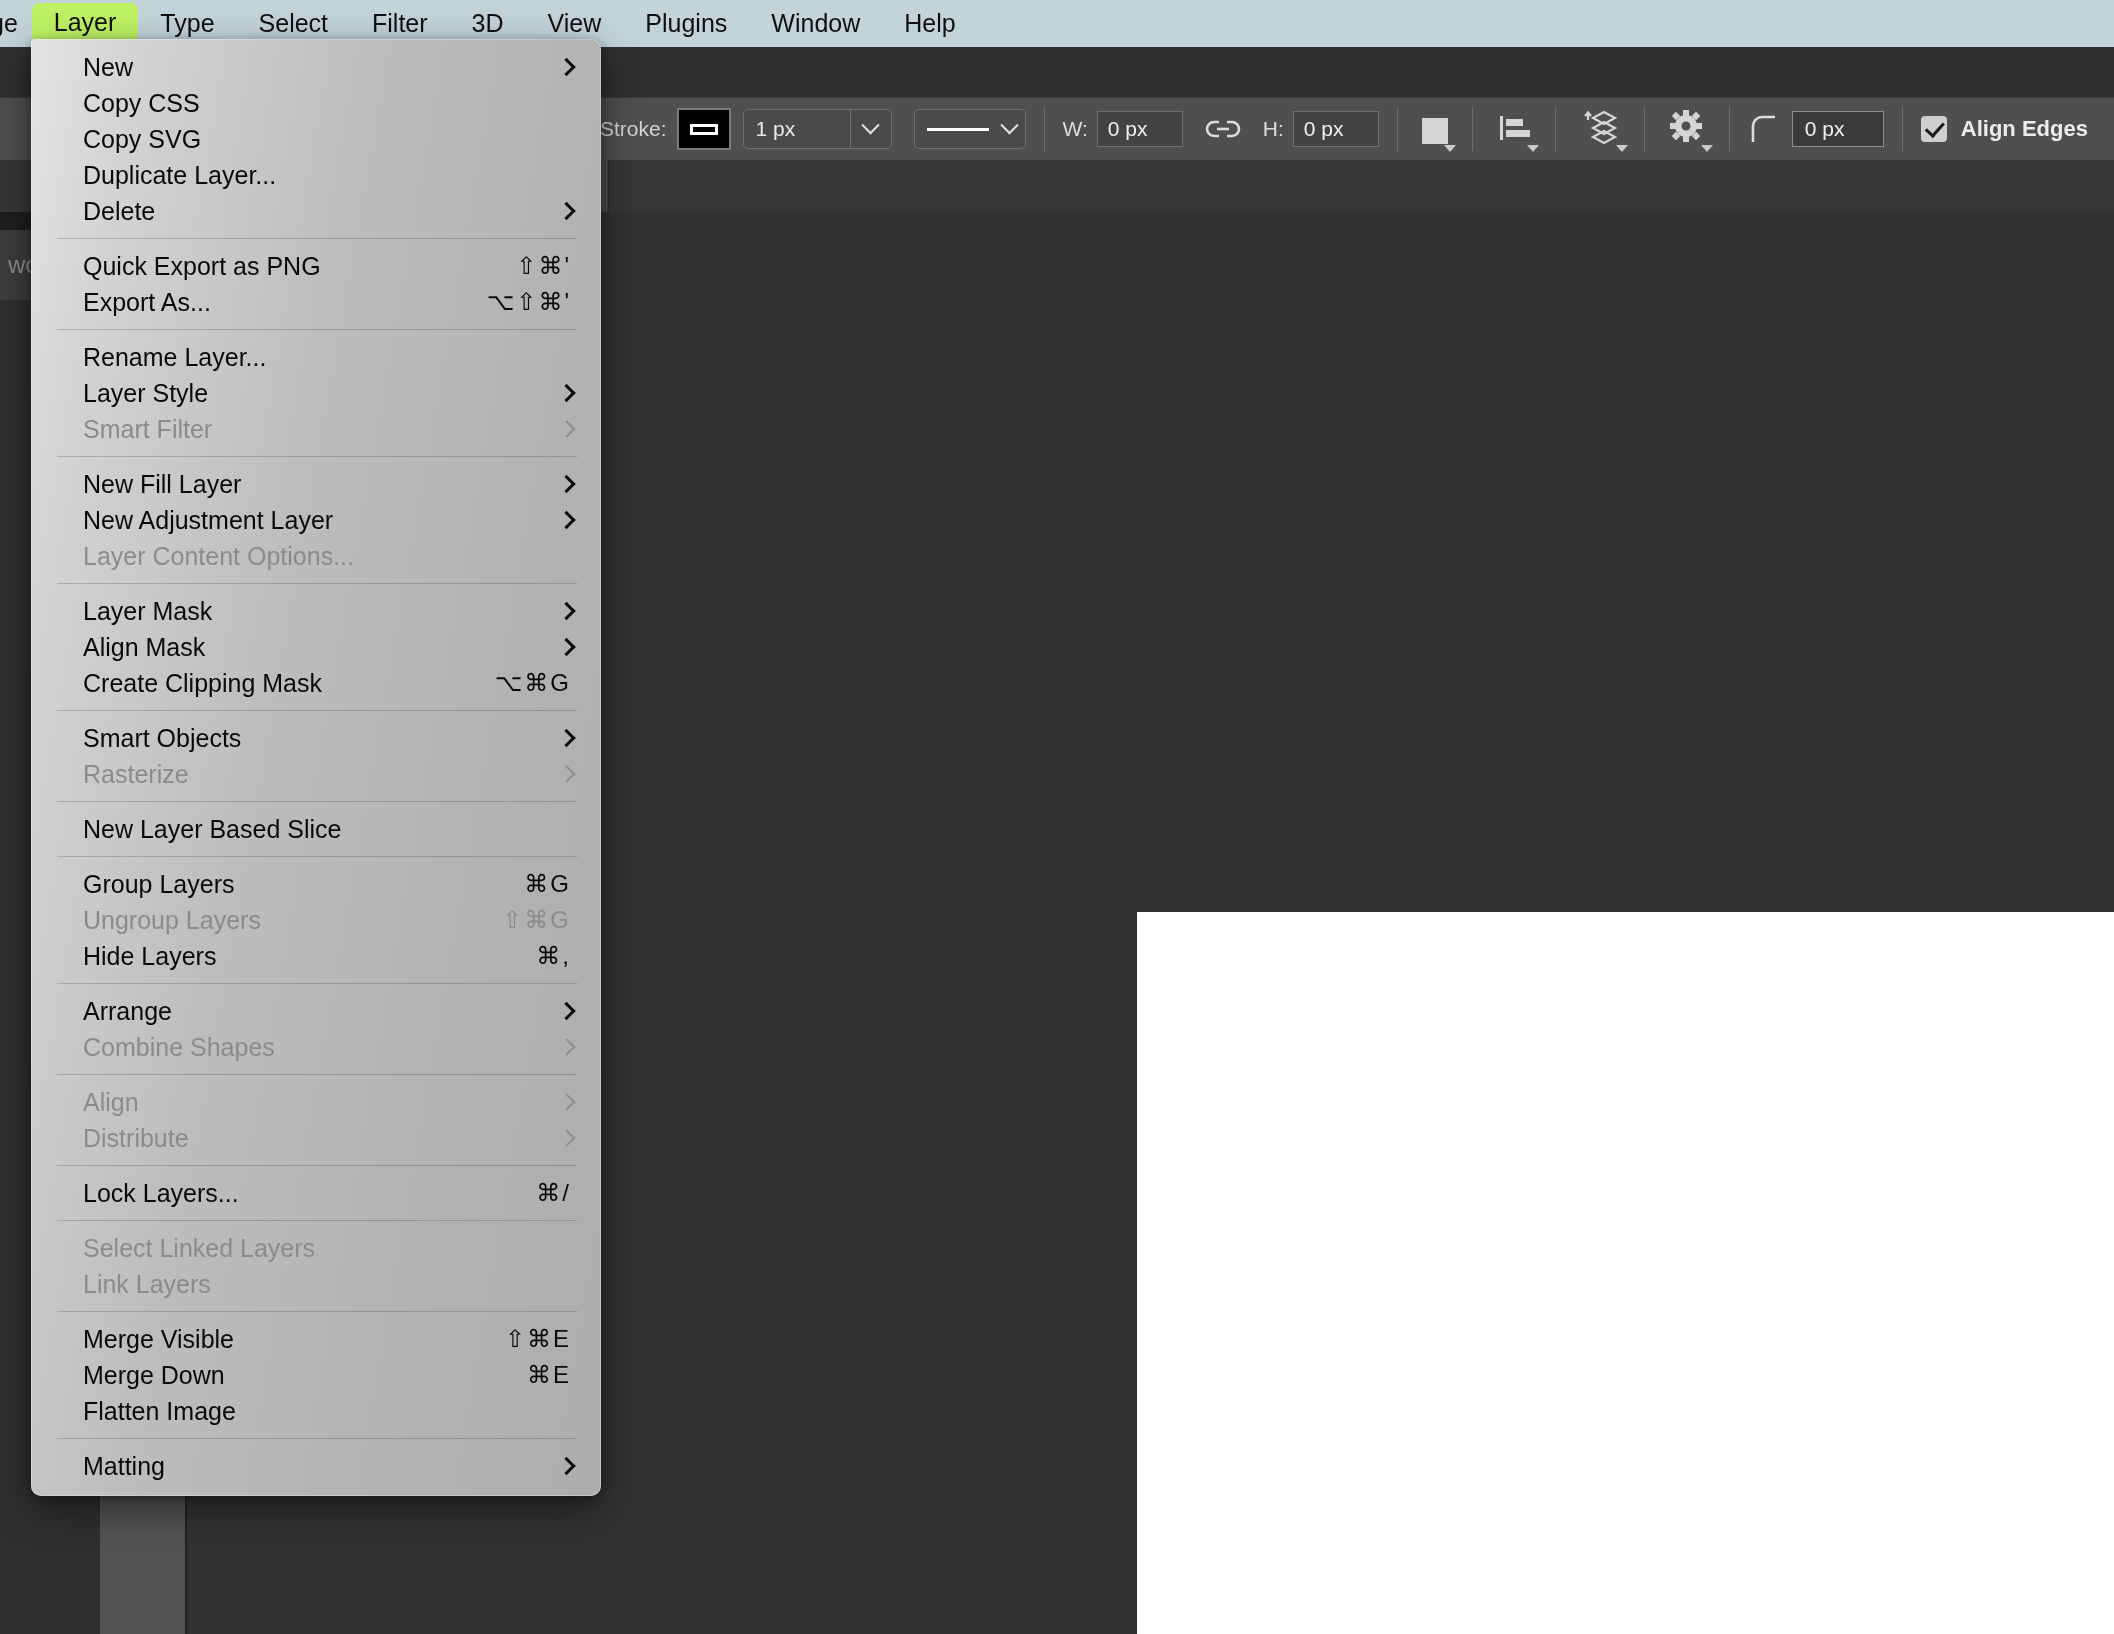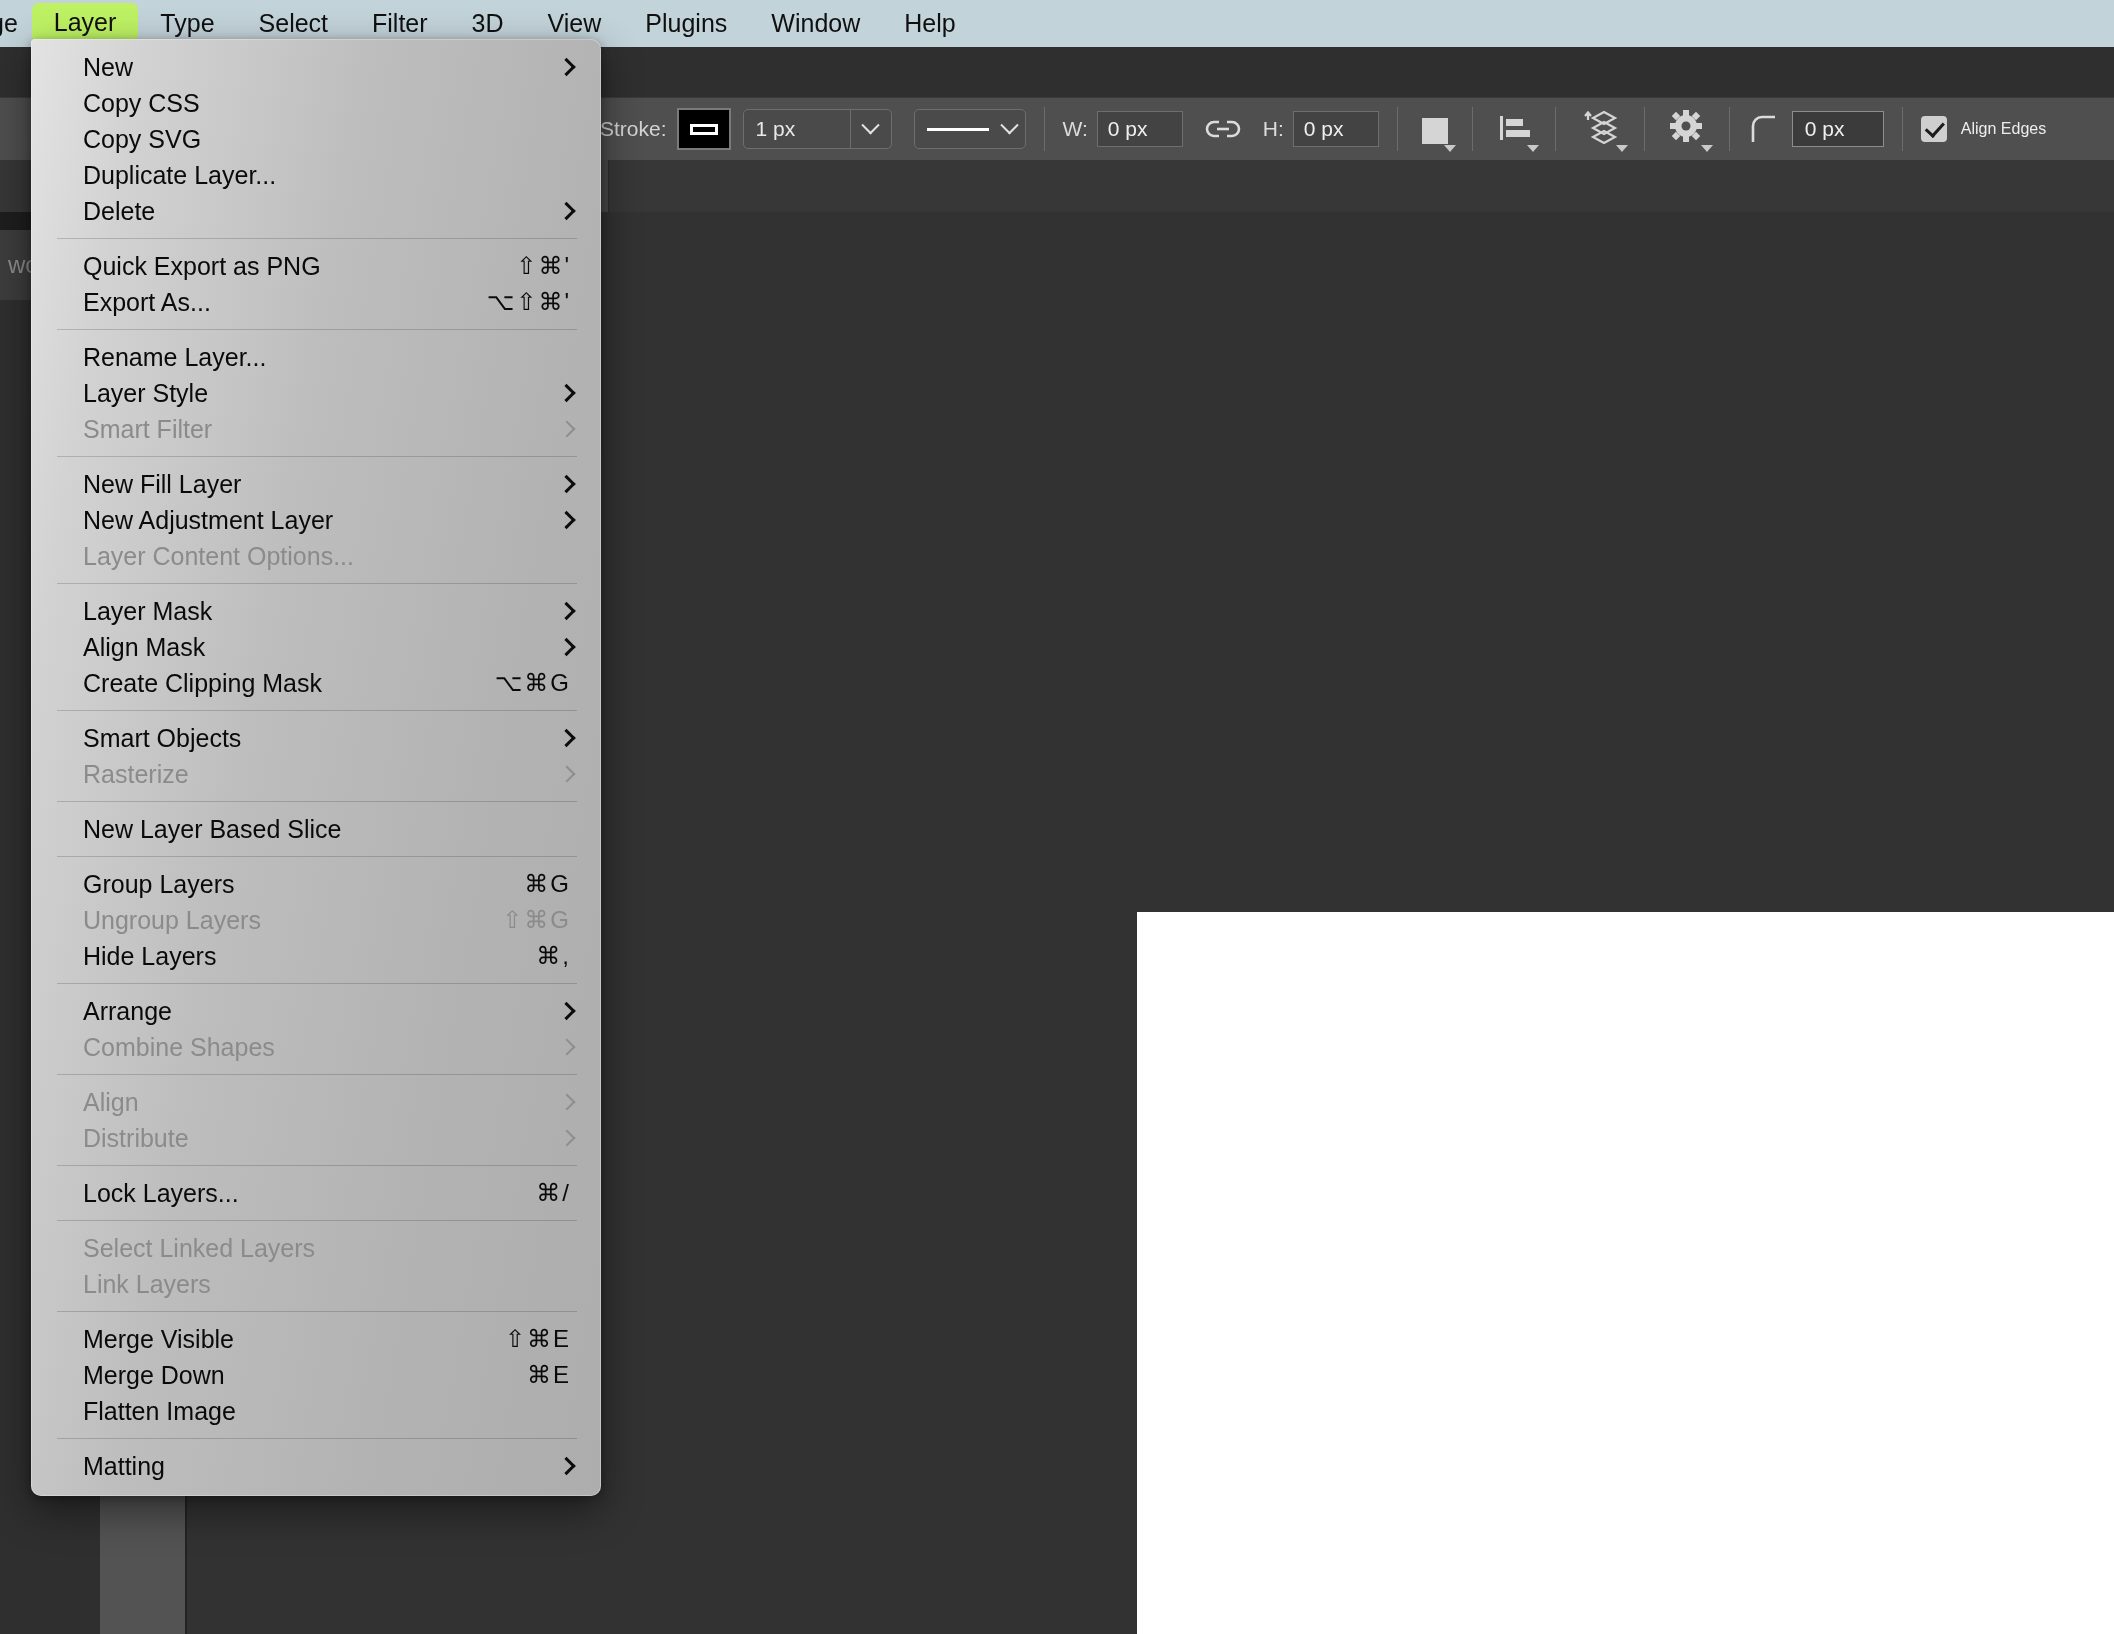--- a/index.html
+++ b/index.html
@@ -198,21 +198,22 @@
     margin-right: 14px;
   }
   .checkbox .tick {
     width: 8px; height: 15px;
     border-right: 3.4px solid #1c1c1c;
     border-bottom: 3.4px solid #1c1c1c;
     transform: rotate(42deg) translate(0px,-2px);
   }
   .ob-check-label {
     color: #ededed;
-    font-size: 16px;
+    font-size: 22px;
+    font-weight: bold;
   }
 
   
   .tabbar {
     position: absolute;
     left: 0;
     top: 160px;
     right: 0;
     height: 52px;
     background: #373737;

